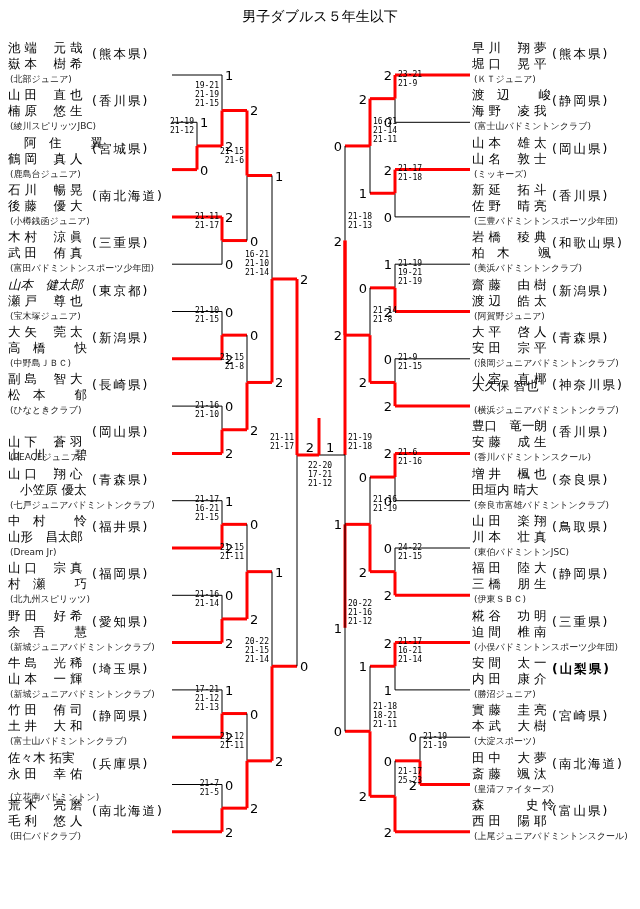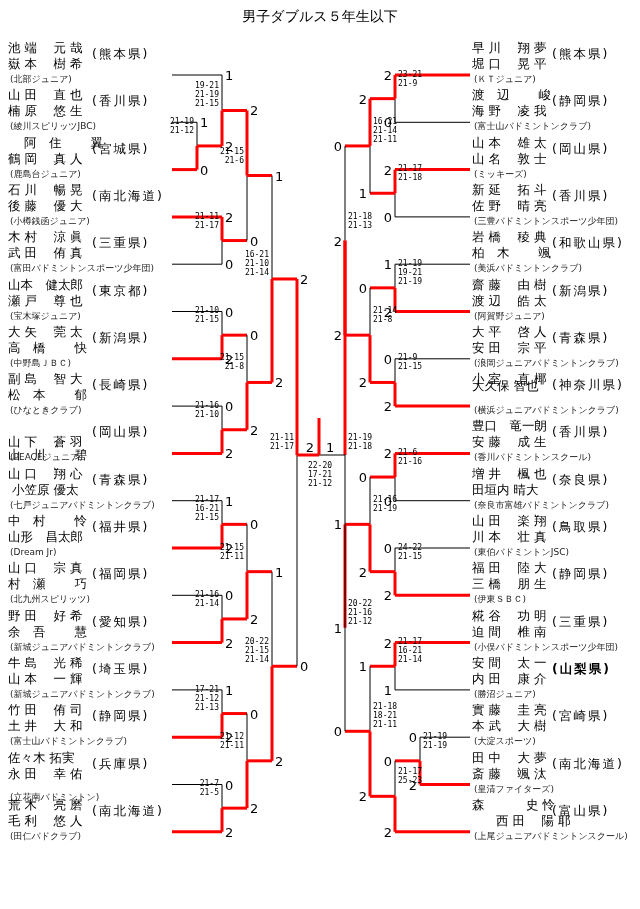--- a/index.html
+++ b/index.html
@@ -30,38 +30,38 @@
     <div class="club" style="left: 10px; top: 166.6px;">(鹿島台ジュニア)</div>
     <div class="pref" style="left: 92px; top: 140.6px;">(宮城県)</div>
     <div class="name" style="left: 8px; top: 180.9px;">石 川　 暢 晃</div>
     <div class="name" style="left: 8px; top: 196.9px;">後 藤　 優 大</div>
     <div class="club" style="left: 10px; top: 213.9px;">(小樽銭函ジュニア)</div>
     <div class="pref" style="left: 92px; top: 187.9px;">(南北海道)</div>
     <div class="name" style="left: 8px; top: 228.2px;">木 村　 涼 眞</div>
     <div class="name" style="left: 8px; top: 244.2px;">武 田　 侑 真</div>
     <div class="club" style="left: 10px; top: 261.2px;">(富田バドミントンスポーツ少年団)</div>
     <div class="pref" style="left: 92px; top: 235.2px;">(三重県)</div>
-    <div class="name" style="left: 8px; top: 275.5px;">山本　健太郎</div>
+    <div class="name" style="left: 8px; top: 275.5px; font-style: italic;">山本　健太郎</div>
     <div class="name" style="left: 8px; top: 291.5px;">瀬 戸　 尊 也</div>
     <div class="club" style="left: 10px; top: 308.5px;">(宝木塚ジュニア)</div>
     <div class="pref" style="left: 92px; top: 282.5px;">(東京都)</div>
     <div class="name" style="left: 8px; top: 322.8px;">大 矢　 莞 太</div>
     <div class="name" style="left: 8px; top: 338.8px;">高　橋　　 快</div>
     <div class="club" style="left: 10px; top: 355.8px;">(中野島ＪＢＣ)</div>
     <div class="pref" style="left: 92px; top: 329.8px;">(新潟県)</div>
     <div class="name" style="left: 8px; top: 370.1px;">副 島　 智 大</div>
     <div class="name" style="left: 8px; top: 386.1px;">松　本　　 郁</div>
     <div class="club" style="left: 10px; top: 403.1px;">(ひなときクラブ)</div>
     <div class="pref" style="left: 92px; top: 377.1px;">(長崎県)</div>
     <div class="name" style="left: 8px; top: 417.4px; margin-top: 29px;">山　川　　 碧</div>
     <div class="name" style="left: 8px; top: 433.4px;">山 下　 蒼 羽</div>
     <div class="club" style="left: 10px; top: 450.4px; text-align: center;">(PEACEジュニア)</div>
     <div class="pref" style="left: 92px; top: 424.4px;">(岡山県)</div>
     <div class="name" style="left: 8px; top: 464.7px;">山 口　 翔 心</div>
-    <div class="name" style="left: 12px; top: 480.7px;">小笠原 優太</div>
+    <div class="name" style="left: 20px; top: 480.7px;">小笠原 優太</div>
     <div class="club" style="left: 10px; top: 497.7px;">(七戸ジュニアバドミントンクラブ)</div>
     <div class="pref" style="left: 92px; top: 471.7px;">(青森県)</div>
     <div class="name" style="left: 8px; top: 512px;">中　村　　 怜</div>
     <div class="name" style="left: 8px; top: 528px;">山形　昌太郎</div>
     <div class="club" style="left: 10px; top: 545px;">(Dream Jr)</div>
     <div class="pref" style="left: 92px; top: 519px;">(福井県)</div>
     <div class="name" style="left: 8px; top: 559.3px;">山 口　 宗 真</div>
     <div class="name" style="left: 8px; top: 575.3px;">村　瀬　　 巧</div>
     <div class="club" style="left: 10px; top: 592.3px;">(北九州スピリッツ)</div>
     <div class="pref" style="left: 92px; top: 566.3px;">(福岡県)</div>
@@ -143,21 +143,21 @@
     <div class="pref" style="left: 552px; top: 660.9px; font-weight: bold;">(山梨県)</div>
     <div class="name" style="left: 472px; top: 701.2px;">實 藤　 圭 亮</div>
     <div class="name" style="left: 472px; top: 717.2px;">本 武　 大 樹</div>
     <div class="club" style="left: 474px; top: 734.2px;">(大淀スポーツ)</div>
     <div class="pref" style="left: 552px; top: 708.2px;">(宮崎県)</div>
     <div class="name" style="left: 472px; top: 748.5px;">田 中　 大 夢</div>
     <div class="name" style="left: 472px; top: 764.5px;">斎 藤　 颯 汰</div>
     <div class="club" style="left: 474px; top: 781.5px;">(皇清ファイターズ)</div>
     <div class="pref" style="left: 552px; top: 755.5px;">(南北海道)</div>
     <div class="name" style="left: 472px; top: 795.8px;">森　　　 史 怜</div>
-    <div class="name" style="left: 496px; top: 811.8px;">西 田　 陽 耶</div>
+    <div class="name" style="left: 472px; top: 811.8px;">西 田　 陽 耶</div>
     <div class="club" style="left: 474px; top: 828.8px;">(上尾ジュニアバドミントンスクール)</div>
     <div class="pref" style="left: 552px; top: 802.8px;">(富山県)</div>
   </div>
 <svg id="bracket" width="640" height="909" xmlns="http://www.w3.org/2000/svg">
     <line x1="172" y1="122.3" x2="197" y2="122.3" stroke="#000000" stroke-width="1"></line>
     <line x1="172" y1="169.6" x2="197" y2="169.6" stroke="#ff0000" stroke-width="3"></line>
     <line x1="197" y1="122.3" x2="197" y2="145.95" stroke="#000000" stroke-width="1"></line>
     <line x1="197" y1="145.95" x2="197" y2="169.6" stroke="#ff0000" stroke-width="3"></line>
     <text x="200" y="127.3" class="score">1</text>
     <text x="200" y="174.6" class="score">0</text>

